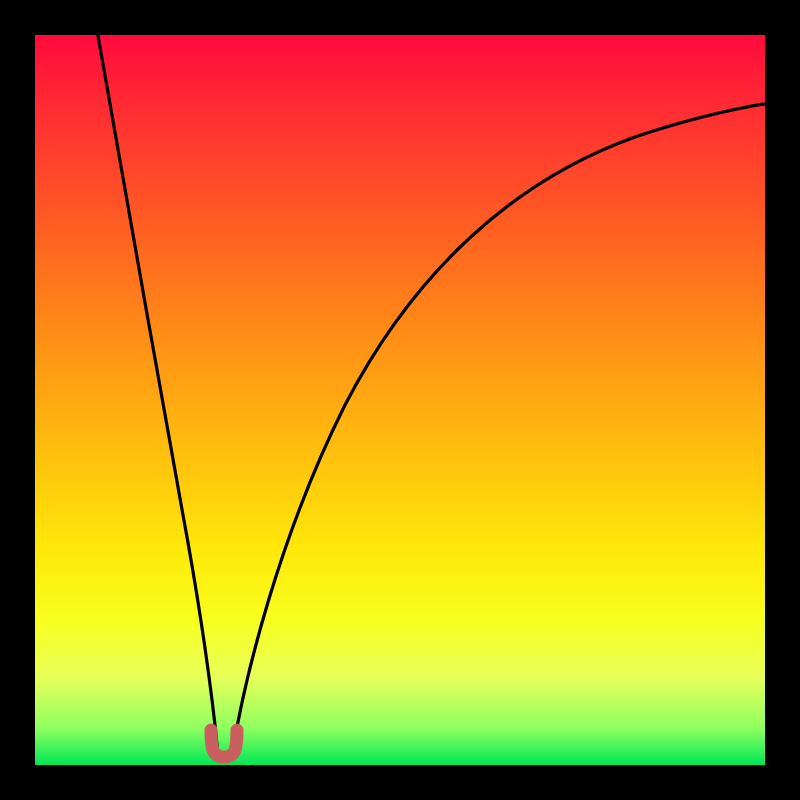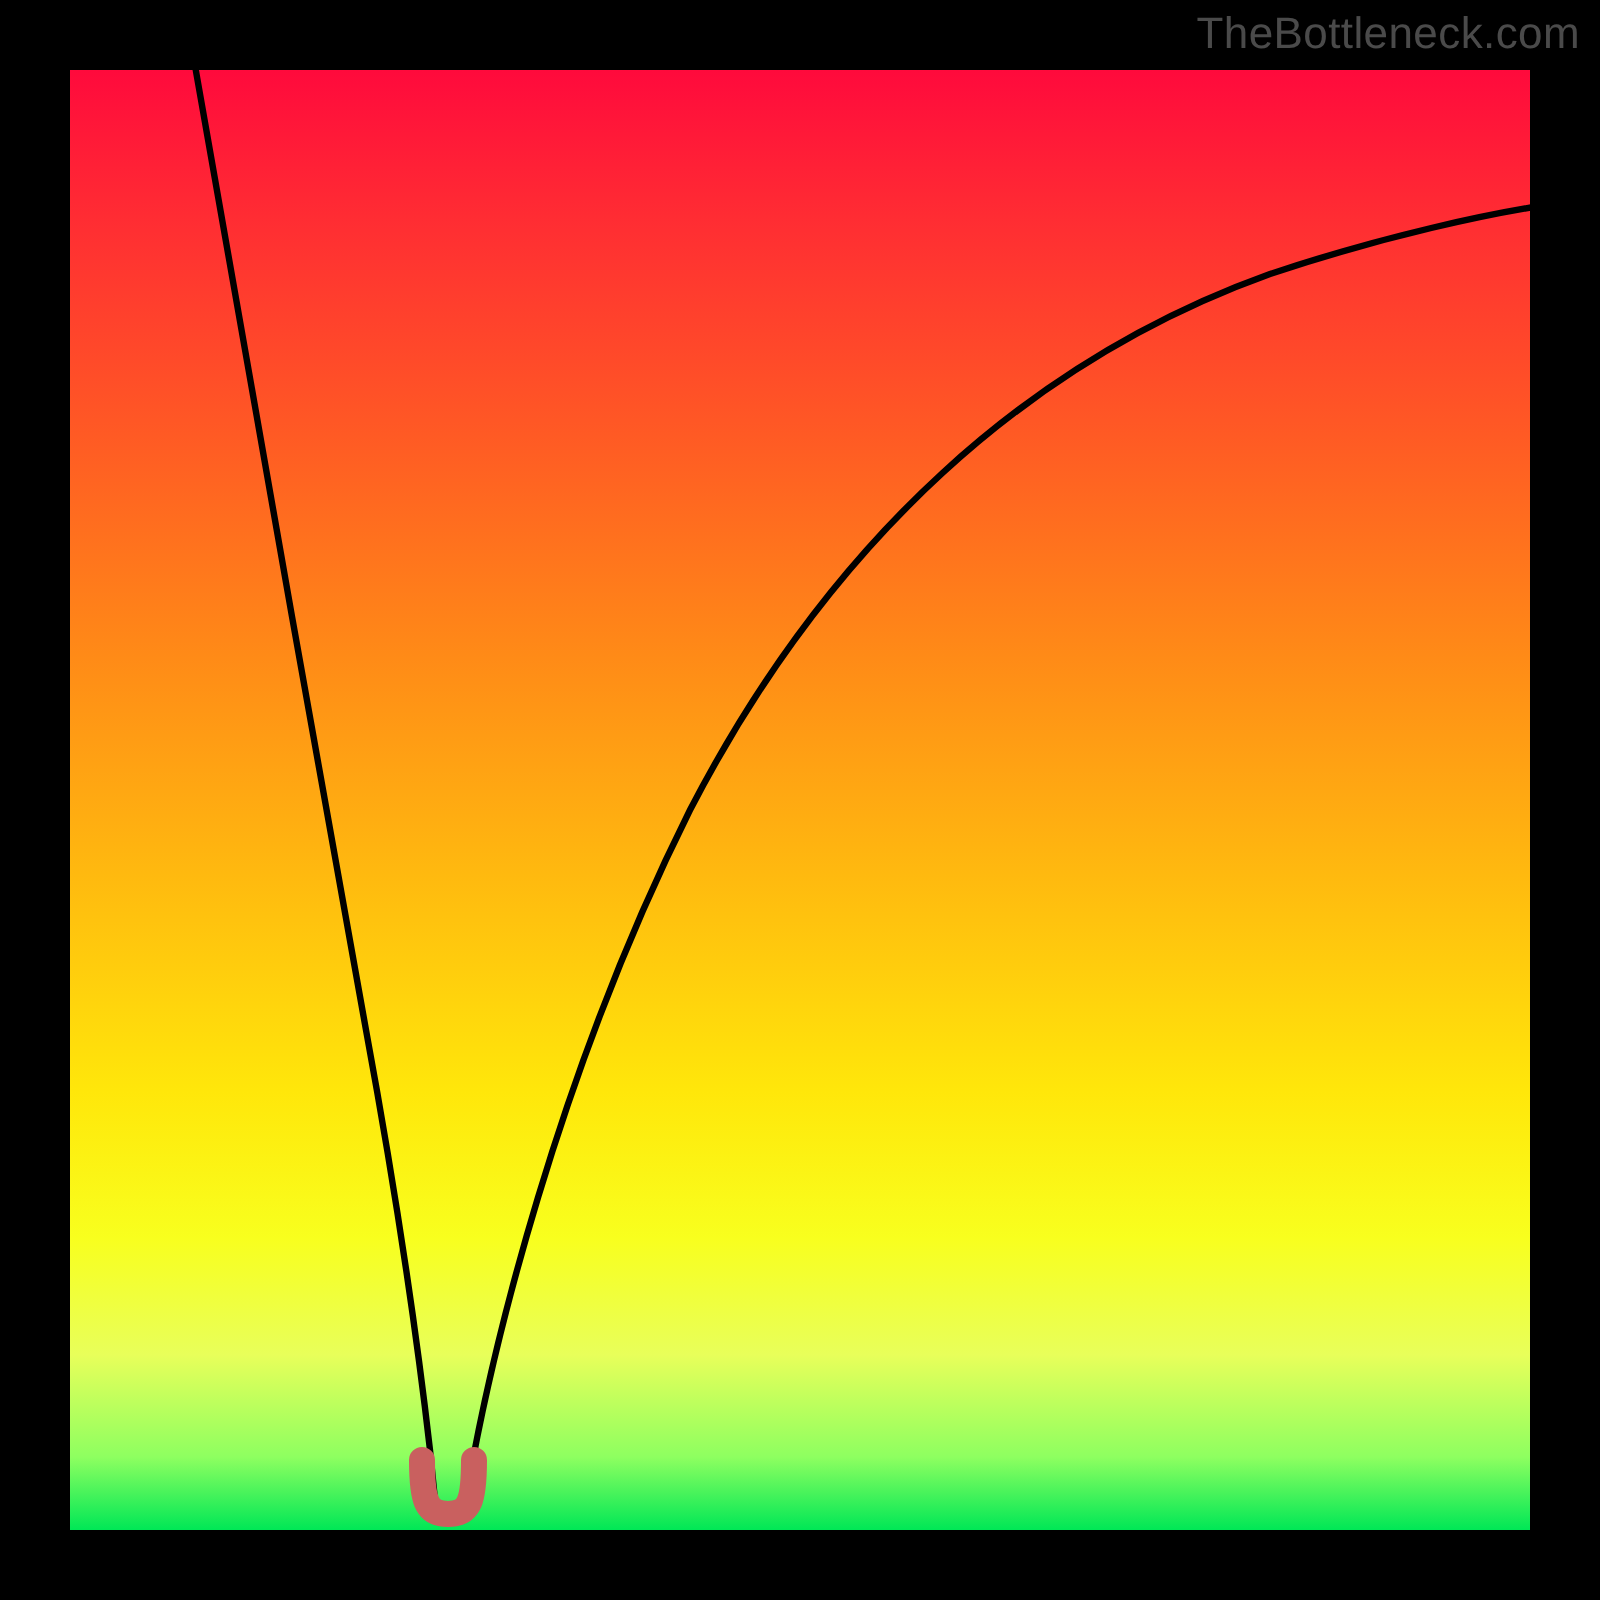--- a/index.html
+++ b/index.html
@@ -57,21 +57,20 @@
     width: 730px;
     height: 730px;
     overflow: visible;
   }
 </style>
 </head>
 <body>
 
 <div class="frame">
 
-  <div class="watermark">TheBottleneck.com</div>
 
   <div class="plot-area">
 
     <svg class="curves" viewBox="0 0 730 730" preserveAspectRatio="none">
 
       <path d="M 62 -5
                C 85 120, 120 330, 148 480
                C 160 545, 172 620, 180 690
                L 183 720" fill="none" stroke="#000" stroke-width="3.2" stroke-linecap="round"></path>
 

